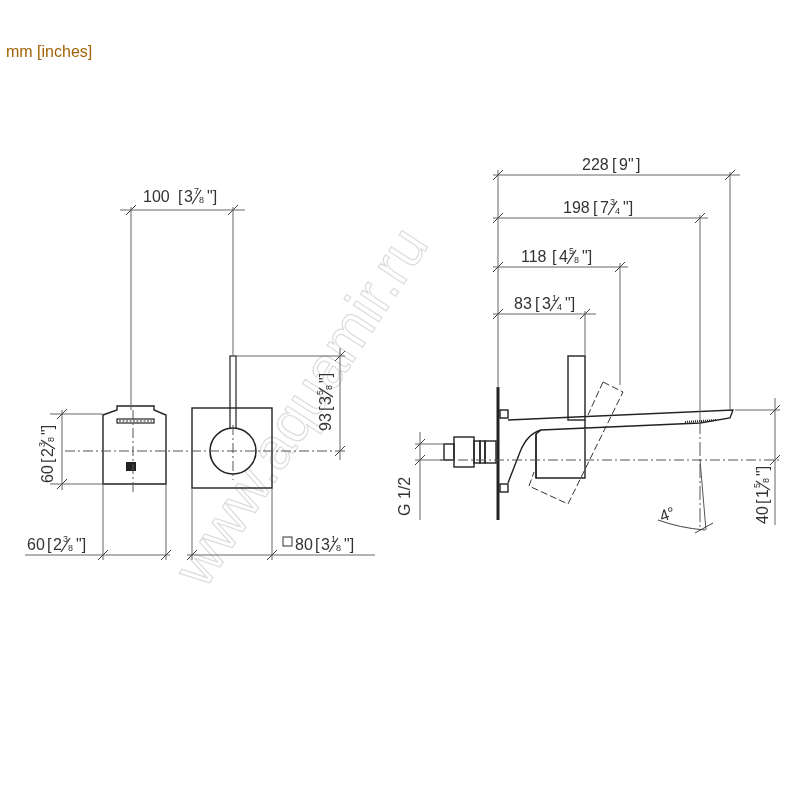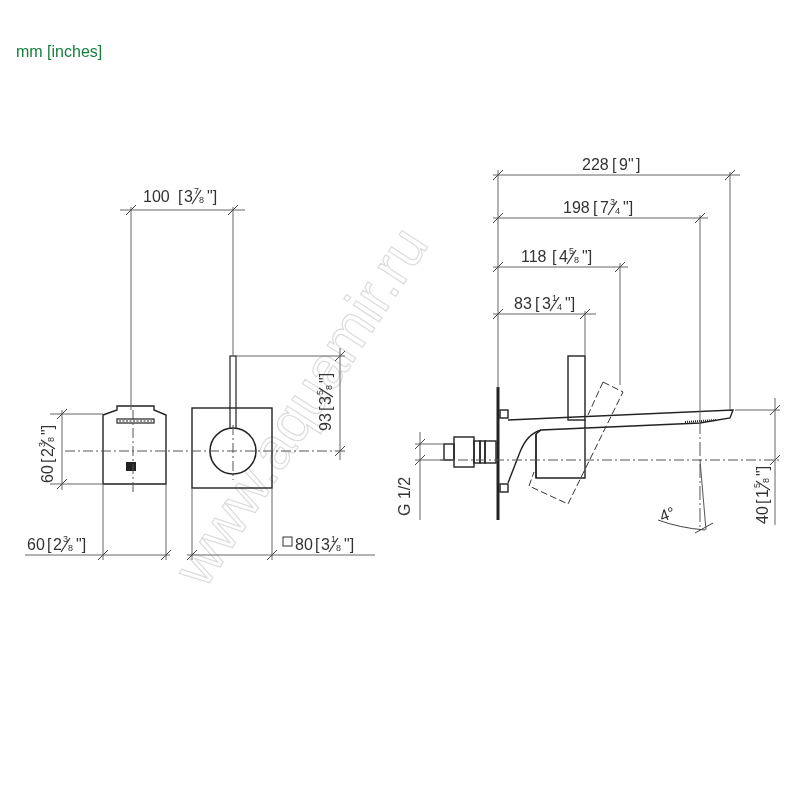--- a/index.html
+++ b/index.html
@@ -1,18 +1,18 @@
 <!DOCTYPE html>
 <html><head>
 <meta charset="utf-8">
 <style>
   html, body { margin:0; padding:0; background:#ffffff; }
   body { width:800px; height:800px; position:relative; overflow:hidden;
          font-family:"Liberation Sans", sans-serif; color:#333; }
-  .units { position:absolute; left:16px; top:43px; font-size:16px; color:#15803d; }
+  .units { position:absolute; left:6px; top:43px; font-size:16px; color:#a16207; }
   svg { position:absolute; left:0; top:0; }
   .dim { font-family:"Liberation Sans", sans-serif; font-size:16px; fill:#333; }
   .frac { font-family:"Liberation Sans", sans-serif; font-size:9px; fill:#333; }
   .wm { font-family:"Liberation Sans", sans-serif; font-size:58px; fill:none; stroke:#dcdcdc; stroke-width:1.2; }
 </style>
 </head>
 <body>
 
 <div class="units">mm [inches]</div>
 

